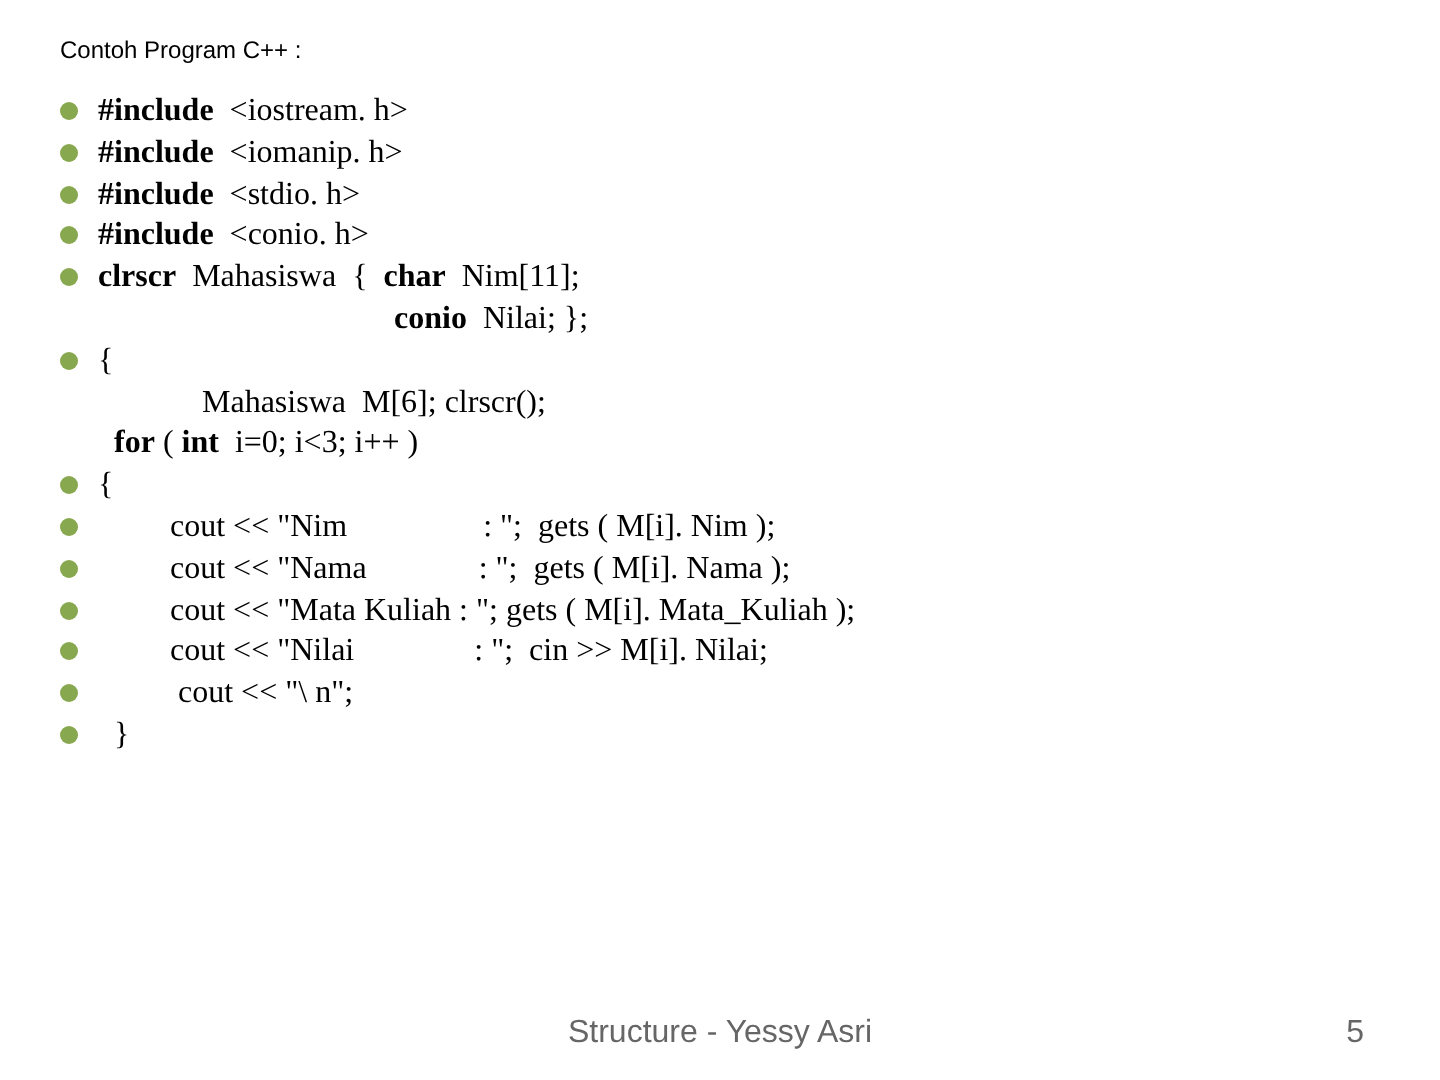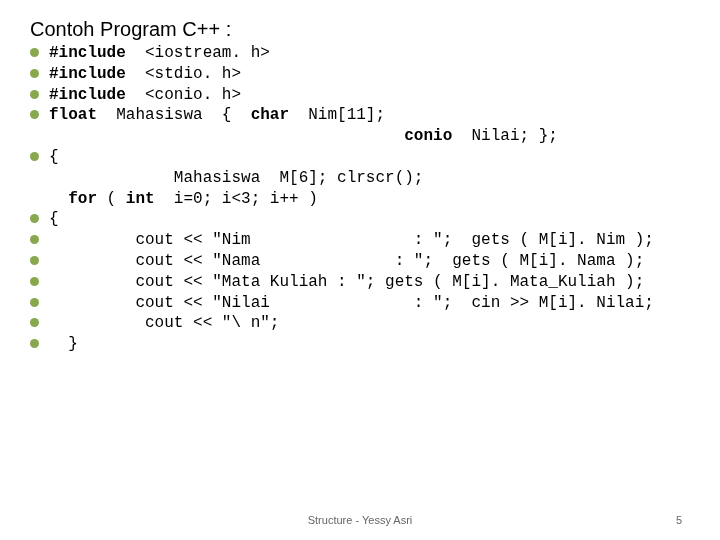--- a/index.html
+++ b/index.html
@@ -11,50 +11,50 @@
     font-size: 16px;
     color: #000;
     background: #fff;
     position: relative;
     box-sizing: border-box;
   }
   .content {
     padding: 18px 30px 10px 30px;
   }
   .title {
-    font-size: 20px;
-    margin-bottom: 2px;
+    font-size: 12px;
+    margin-bottom: 14px;
   }
   .line {
     display: flex;
     align-items: flex-start;
     line-height: 1.3;
   }
   .bullet {
     width: 9px;
     height: 9px;
     border-radius: 50%;
     background: #87a84e;
     margin-right: 10px;
     margin-top: 5px;
     flex-shrink: 0;
   }
   .code {
     white-space: pre;
-    font-family: Liberation Mono, monospace;
+    font-family: Liberation Serif, serif;
   }
   b { font-weight: bold; }
   .footer {
     position: absolute;
     bottom: 14px;
     left: 0;
     width: 720px;
     display: flex;
     justify-content: space-between;
-    font-size: 11px;
+    font-size: 16px;
     color: #666;
     box-sizing: border-box;
     padding: 0 38px 0 0;
   }
   .footer .center {
     position: absolute;
     left: 50%;
     transform: translateX(-50%);
   }
 </style>
@@ -63,29 +63,33 @@
 
 <div class="content">
   <div class="title">Contoh Program C++ :</div>
   <div id="code-block">
       <div class="line">
         <span class="bullet"></span>
         <span class="code"><b>#include</b>  &lt;iostream. h&gt;</span>
       </div>
       <div class="line">
         <span class="bullet"></span>
+        <span class="code"><b>#include</b>  &lt;iomanip. h&gt;</span>
+      </div>
+      <div class="line">
+        <span class="bullet"></span>
         <span class="code"><b>#include</b>  &lt;stdio. h&gt;</span>
       </div>
       <div class="line">
         <span class="bullet"></span>
         <span class="code"><b>#include</b>  &lt;conio. h&gt;</span>
       </div>
       <div class="line">
         <span class="bullet"></span>
-        <span class="code"><b>float</b>  Mahasiswa  {  <b>char</b>  Nim[11];</span>
+        <span class="code"><b>clrscr</b>  Mahasiswa  {  <b>char</b>  Nim[11];</span>
       </div>
       <div class="line">
         <span style="width: 19px; flex-shrink: 0;"></span>
         <span class="code">                                     <b>conio</b>  Nilai; };</span>
       </div>
       <div class="line">
         <span class="bullet"></span>
         <span class="code">{</span>
       </div>
       <div class="line">

